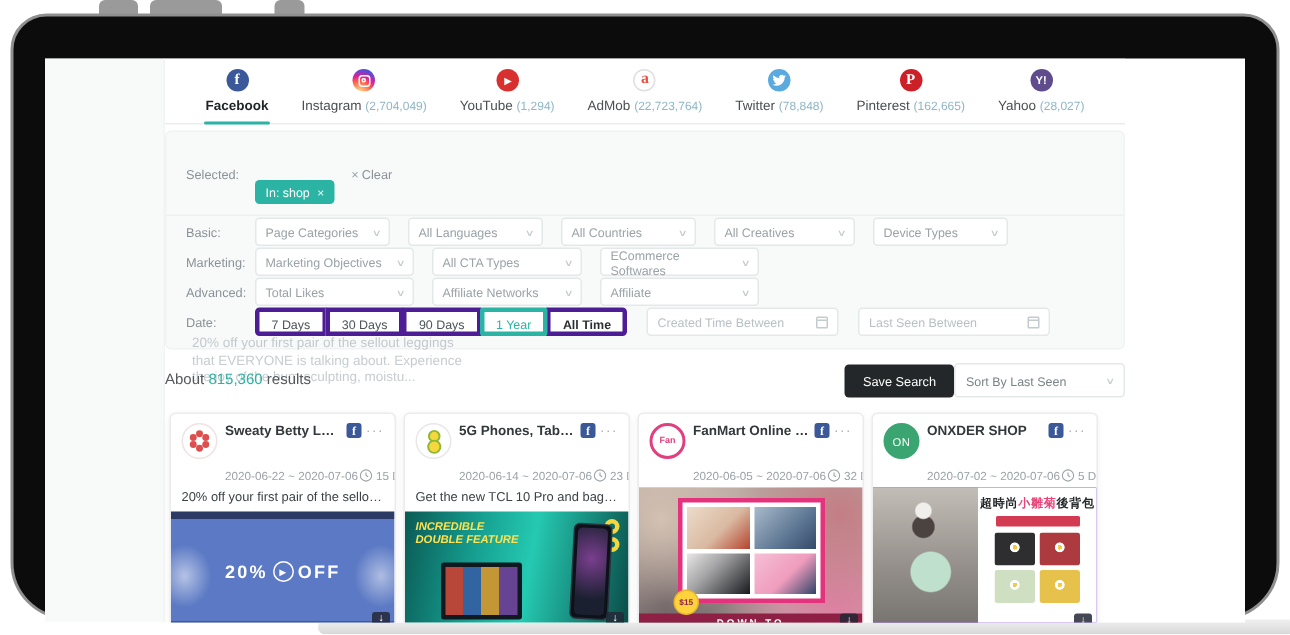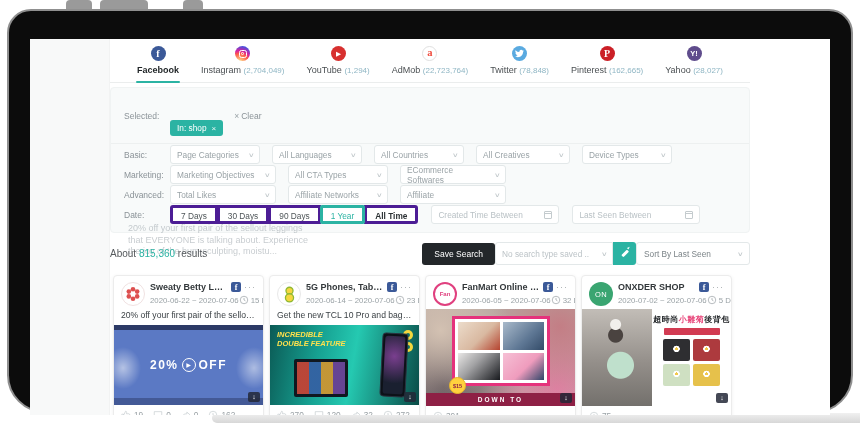--- a/index.html
+++ b/index.html
@@ -65,21 +65,21 @@
   
   .cards{position:relative;z-index:1;display:flex;gap:5px;margin-top:9px;padding-left:3px;}
   .card{width:151px;flex:none;background:#fff;border:1px solid #ececec;border-radius:4px;box-shadow:0 1px 4px rgba(0,0,0,.06);overflow:hidden;}
   .chead{display:flex;gap:5px;padding:6px 7px 3px;align-items:flex-start;}
   .avatar{width:24px;height:24px;border-radius:50%;flex:none;display:flex;align-items:center;justify-content:center;overflow:hidden;}
   .chmain{flex:1;min-width:0;}
   .ctitlerow{display:flex;align-items:center;gap:3px;}
   .ctitle{flex:1;min-width:0;font-size:9px;font-weight:700;color:#33383b;white-space:nowrap;overflow:hidden;text-overflow:ellipsis;cursor:pointer;}
   .fbmini{width:10px;height:10px;background:#3b5998;border-radius:2px;color:#fff;font:700 8px "Liberation Serif",serif;display:flex;align-items:center;justify-content:center;flex:none;}
   .dots{color:#a9aeb1;font-size:9px;letter-spacing:1px;line-height:5px;flex:none;cursor:pointer;}
-  .cmeta{display:flex;align-items:center;font-size:7.8px;color:#9aa2a6;margin-top:3px;}
+  .cmeta{display:flex;align-items:center;font-size:7.8px;color:#9aa2a6;margin-top:20px;}
   .cdate{flex:1;white-space:nowrap;}
   .cdays{display:flex;align-items:center;gap:2px;white-space:nowrap;}
   .cbody{padding:1px 7px 5px;font-size:8.6px;color:#3c4246;white-space:nowrap;overflow:hidden;text-overflow:ellipsis;}
   .cimg{position:relative;overflow:hidden;}
   .saveic{position:absolute;right:3px;bottom:3px;width:12px;height:10px;background:rgba(35,40,55,.85);border-radius:2px;color:#fff;font-size:7px;line-height:10px;text-align:center;cursor:pointer;}
   .cstats{display:flex;align-items:center;gap:10px;padding:5px 7px 4px;}
   .stat{display:flex;align-items:center;gap:3px;font-size:8.3px;color:#9aa2a6;}
   .stat svg{color:#c7cdd0;display:block;}
 </style>
 </head>
@@ -248,29 +248,20 @@
       </div>
 
       <div class="rbar">
         <span class="rtext">
           <span>About</span>
           <span class="rcount">815,360</span>
           <span>results</span>
         </span>
         <span class="rctrl">
           <span class="savebtn">Save Search</span>
-          <span class="sselect">
-            <span class="ssbox">
-              <span>No search type saved ..</span>
-              <span class="chev">∨</span>
-            </span>
-            <span class="pencil">
-                <span class="pglyph"></span>
-              </span>
-          </span>
           <span class="sortbox">
             <span>Sort By Last Seen</span>
             <span class="chev">∨</span>
           </span>
         </span>
       </div>
 
       <div class="ghost">
         <div>20% off your first pair of the sellout leggings</div>
         <div>that EVERYONE is talking about. Experience</div>

